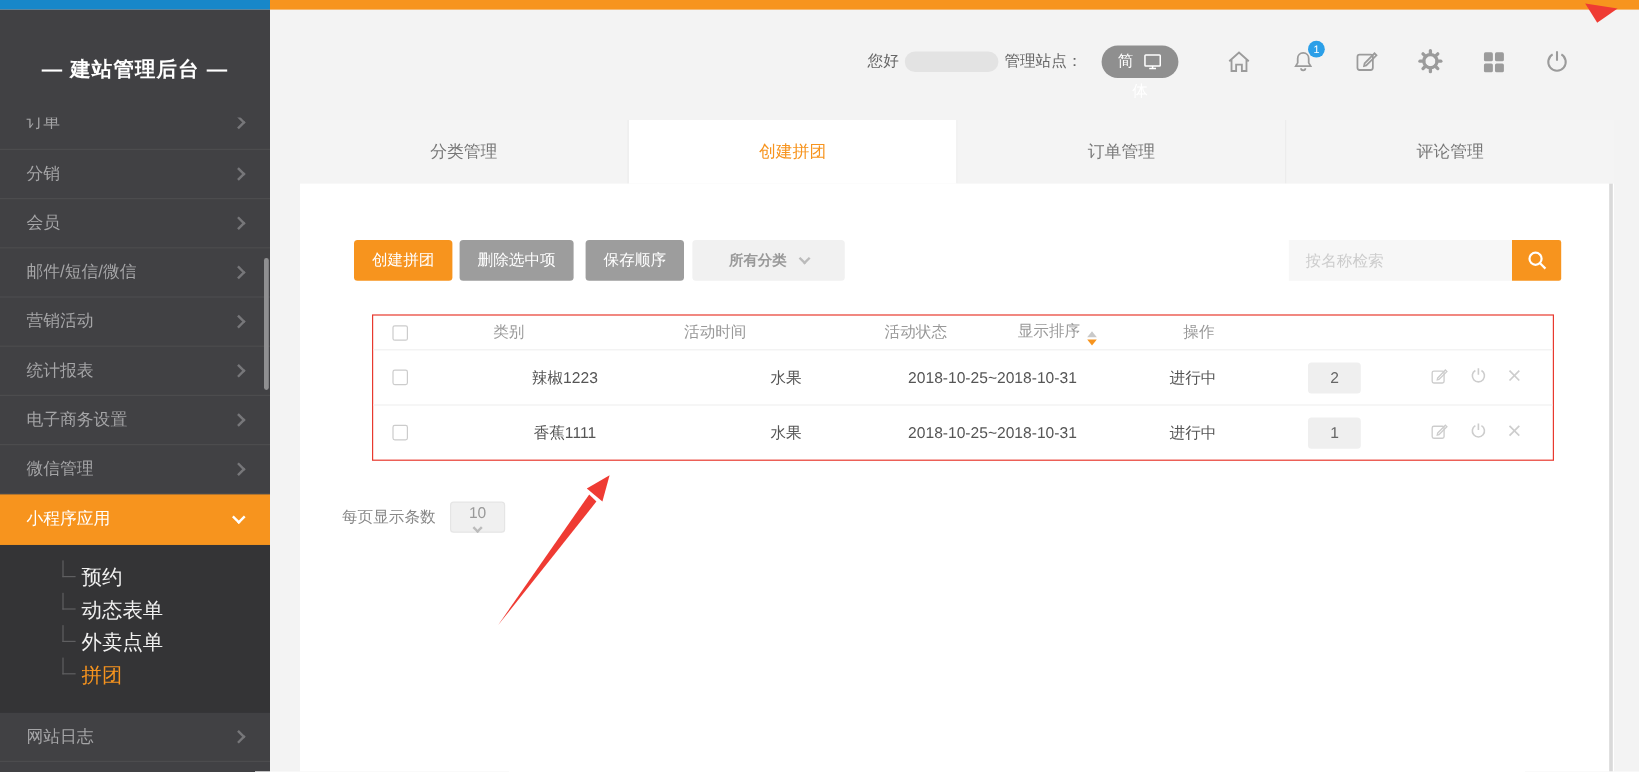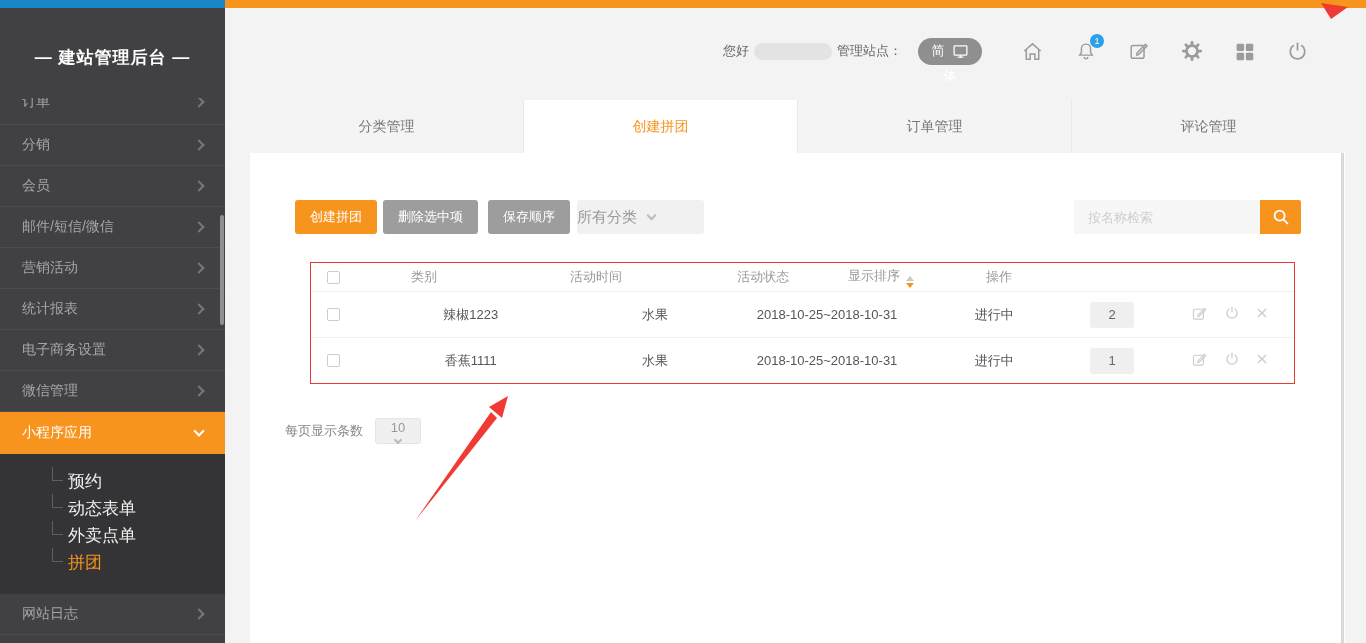--- a/index.html
+++ b/index.html
@@ -52,21 +52,21 @@
   .tab.active{background:#fff;color:#f7941e;}
 
   
   .card{position:absolute;left:250px;top:153px;right:21px;bottom:0;background:#fff;}
   .card-scroll{position:absolute;right:1px;top:0;bottom:0;width:3px;background:#d9d9d9;}
   .btn{position:absolute;top:47px;height:34px;border:none;border-radius:3px;color:#fff;font-size:13px;
        padding:0 15px;cursor:pointer;font-family:Liberation Serif, serif;}
   .btn.orange{background:#f7941e;}
   .btn.gray{background:#9d9d9d;}
   .catsel{position:absolute;left:327px;top:47px;width:127px;height:34px;background:#f1f1f1;border-radius:3px;
-          color:#999;font-size:15px;display:flex;align-items:center;justify-content:flex-start;gap:11px;cursor:pointer;}
+          color:#999;font-size:12px;display:flex;align-items:center;justify-content:center;gap:11px;cursor:pointer;font-weight:bold;}
   .dd-chev{width:7px;height:7px;border-top:2px solid #bbb;border-right:2px solid #bbb;transform:rotate(135deg);margin-top:-4px;}
   .search-input{position:absolute;top:47px;right:85px;width:186px;height:34px;background:#f7f7f7;border:none;
                 padding:0 14px;font-size:13px;color:#666;outline:none;font-family:inherit;}
   .search-input::placeholder{color:#ccc;}
   .search-btn{position:absolute;top:47px;right:44px;width:41px;height:34px;background:#f7941e;border:none;
               border-radius:0 2px 2px 0;display:flex;align-items:center;justify-content:center;cursor:pointer;}
   .search-btn svg{stroke:#fff;fill:none;stroke-width:2;}
 
   
   .gtable{position:absolute;left:60px;top:109px;width:985px;border:1px solid #e8392e;background:#fff;font-size:13px;}

